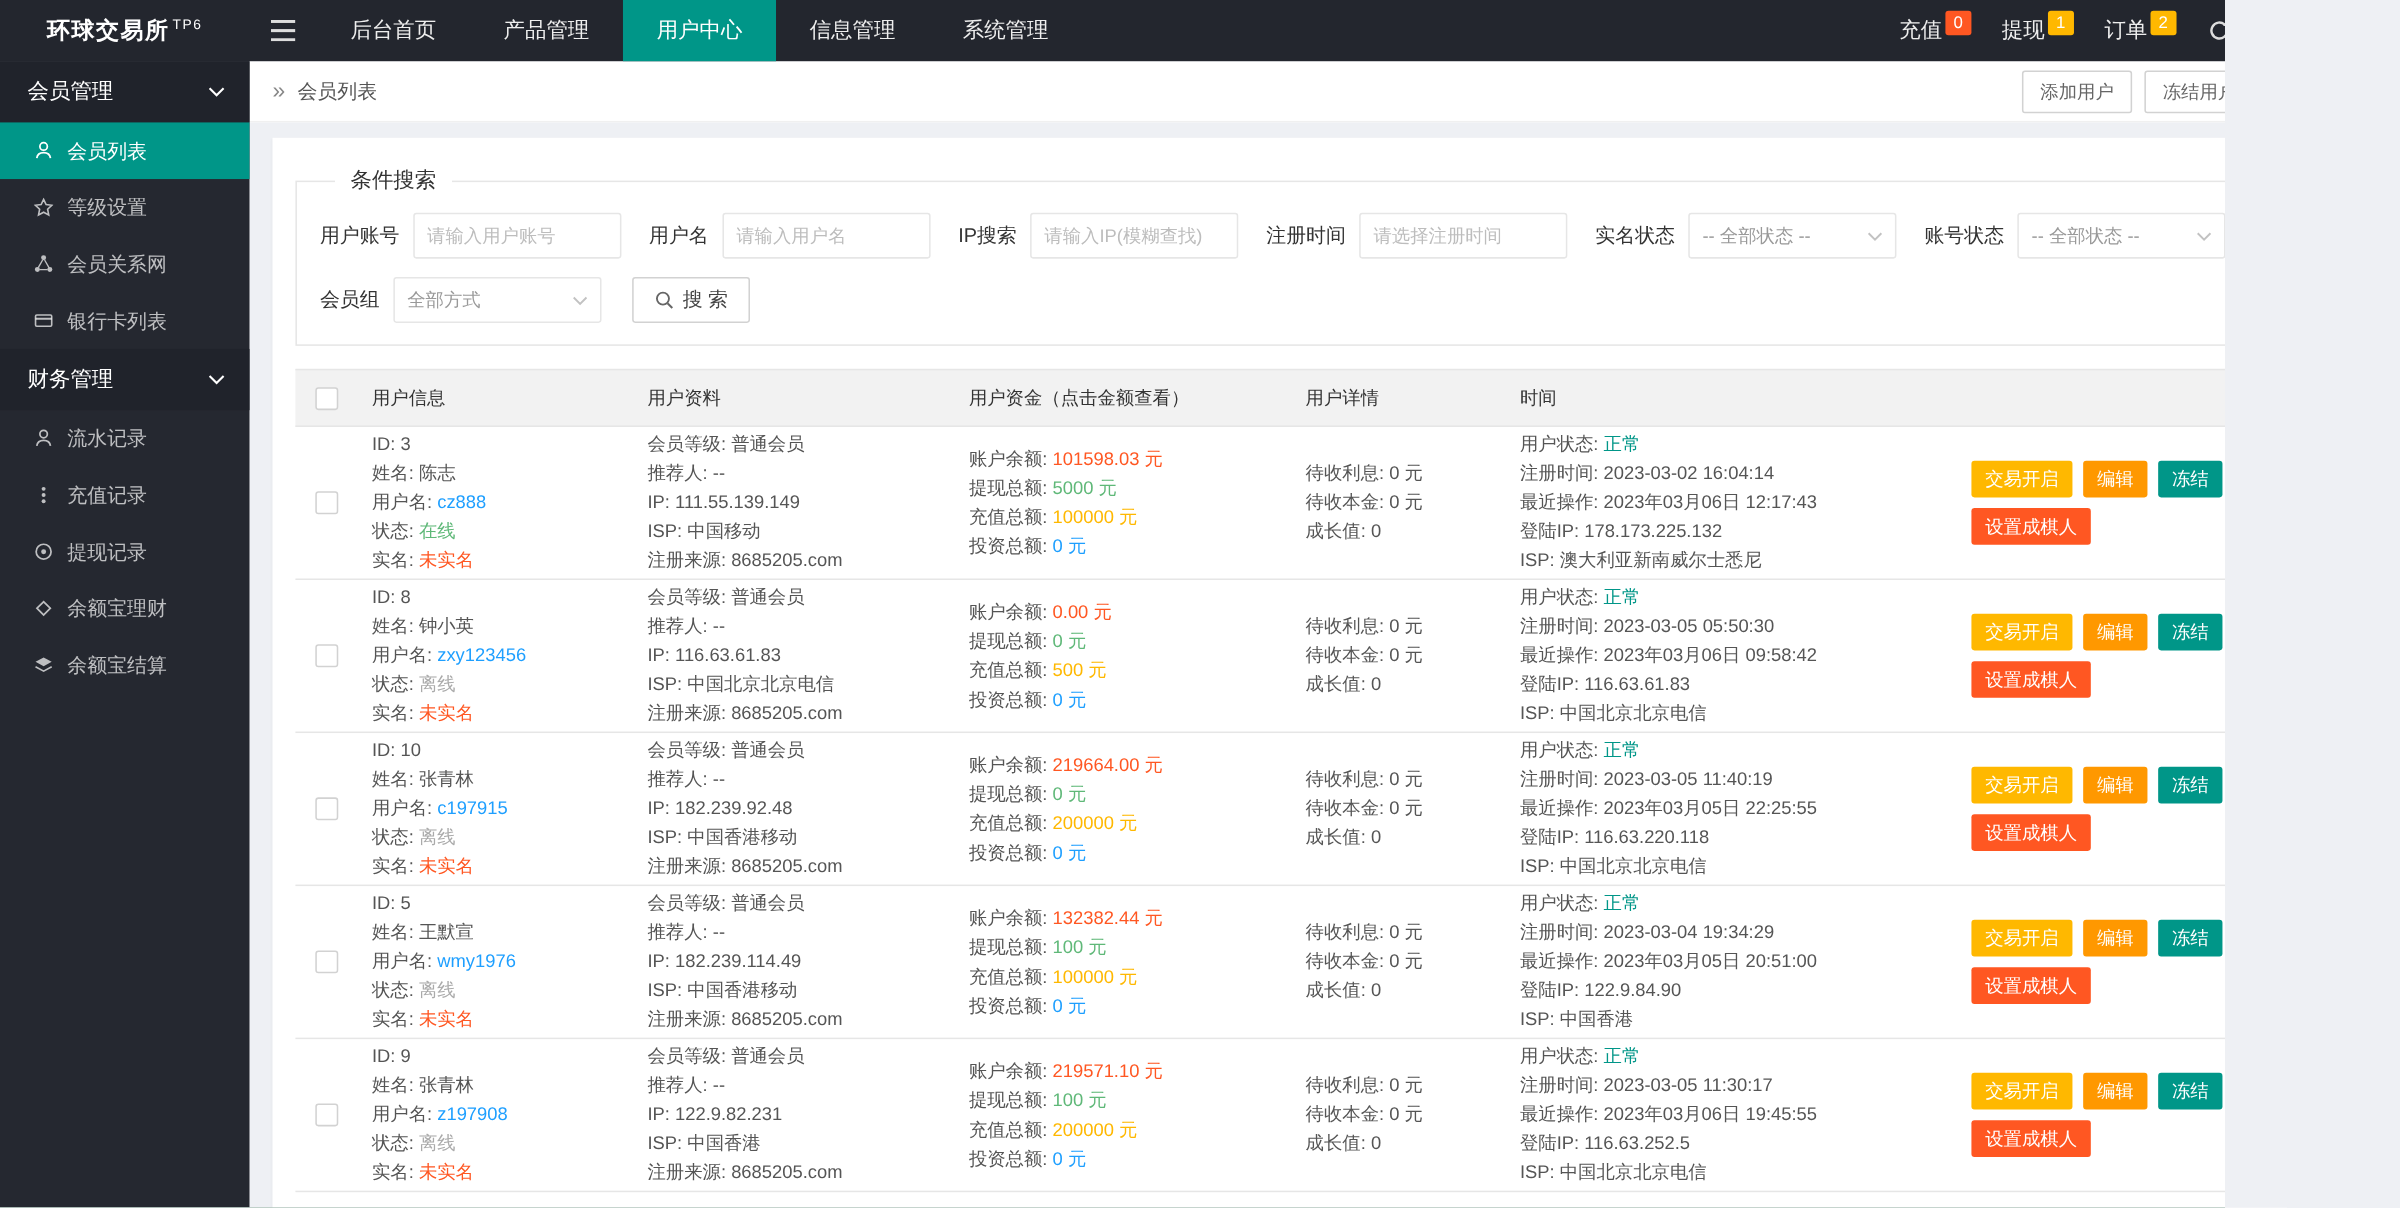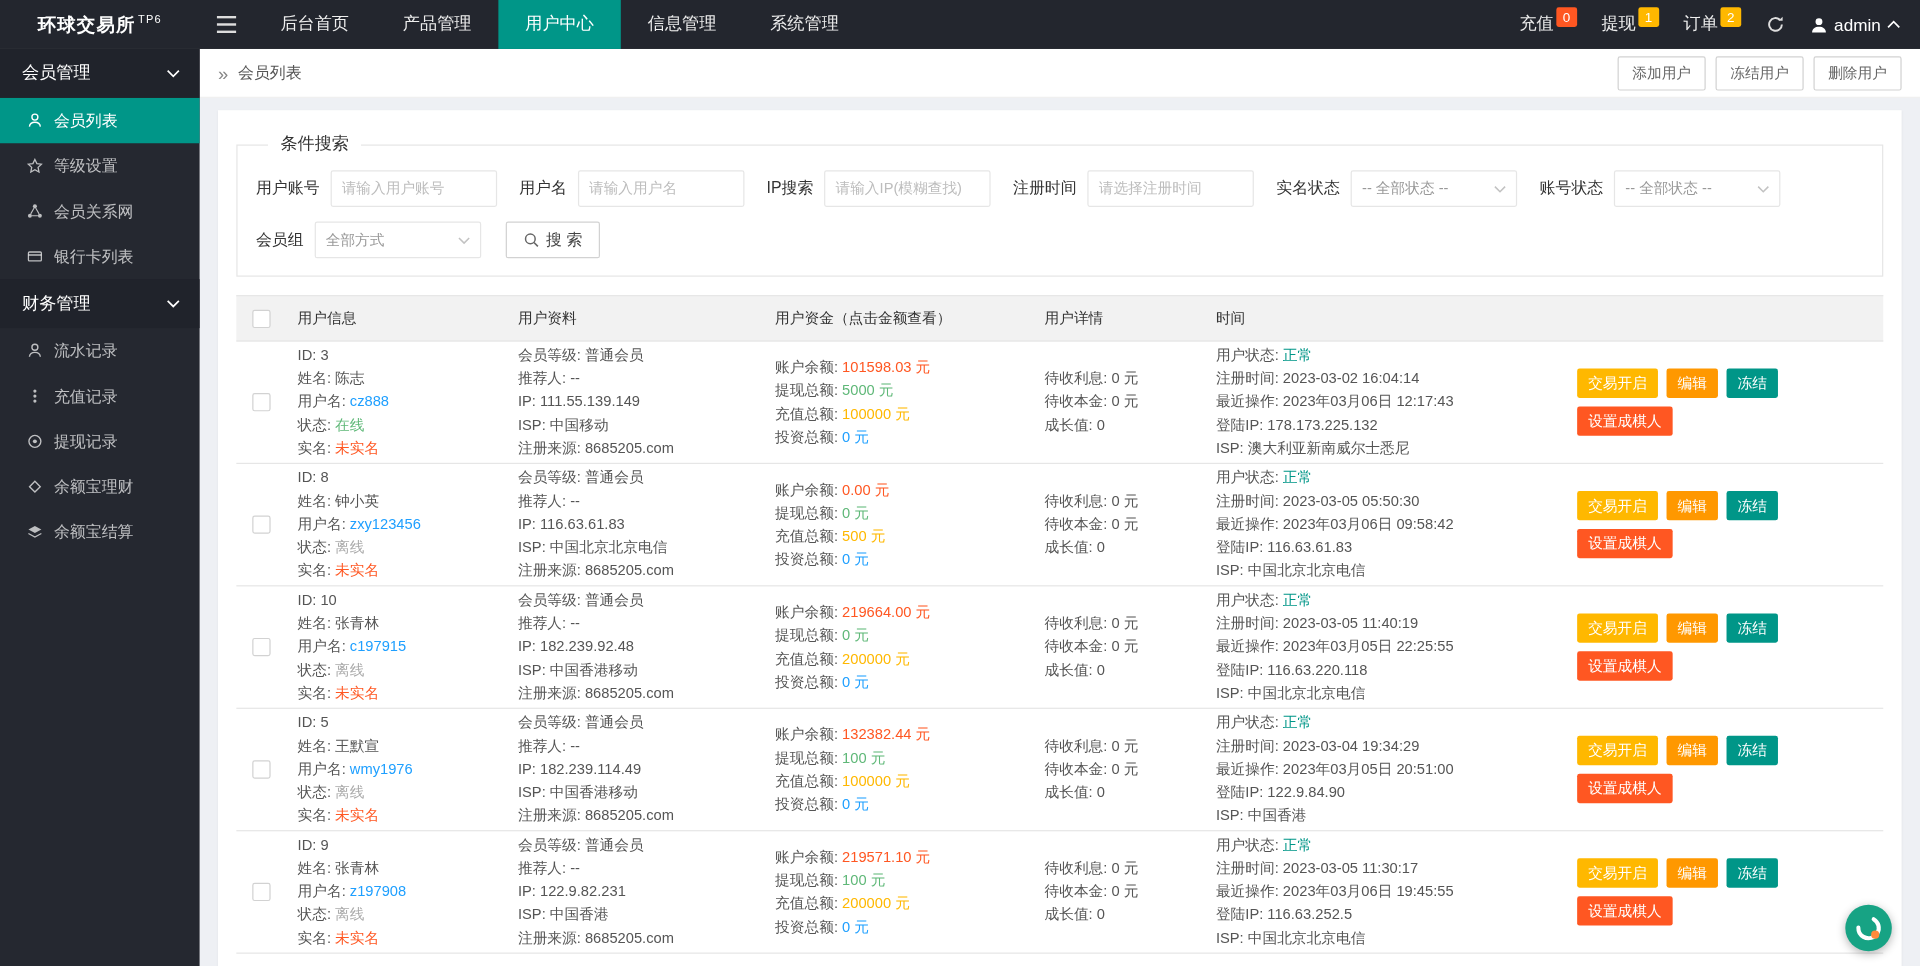--- a/index.html
+++ b/index.html
@@ -1,18 +1,18 @@
 <!DOCTYPE html>
 <html><head>
 <meta charset="utf-8">
 <style>
   * { margin:0; padding:0; box-sizing:border-box; }
   html,body { width:1920px; height:966px; overflow:hidden; background:#eef0f4; }
   body { font-family:"Liberation Sans","DejaVu Sans",sans-serif; }
-  .stage { position:relative; width:1920px; height:966px; overflow:hidden; background:#14532d; }
+  .stage { position:relative; width:1780px; height:966px; overflow:hidden; background:#14532d; }
   .app { position:absolute; top:0; left:0; width:1568px; height:789px;
          transform:scale(1.22449,1.22433); transform-origin:0 0; background:#eef0f4;
          font-size:12px; color:#555; }
 
   
   .navbar { position:absolute; top:0; left:0; width:1568px; height:40px; background:#23262E;
             display:flex; align-items:stretch; color:#fff; z-index:30; }
   .logo { width:163px; display:flex; align-items:center; justify-content:center;
           font-size:15px; font-weight:bold; color:#fff; letter-spacing:1px; }
   .logo sup { font-size:9px; font-weight:normal; margin-left:2px; transform:translateY(-4px); }

